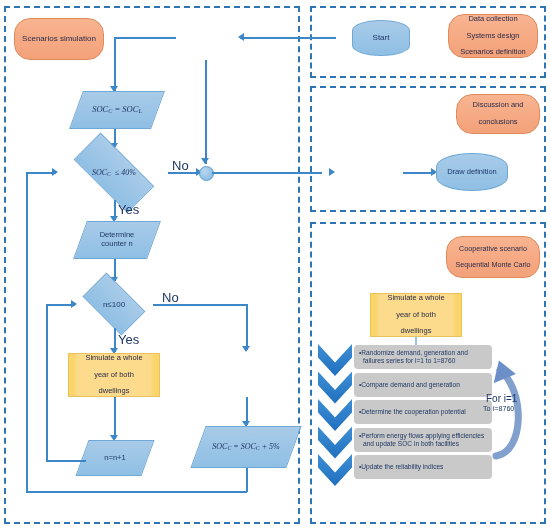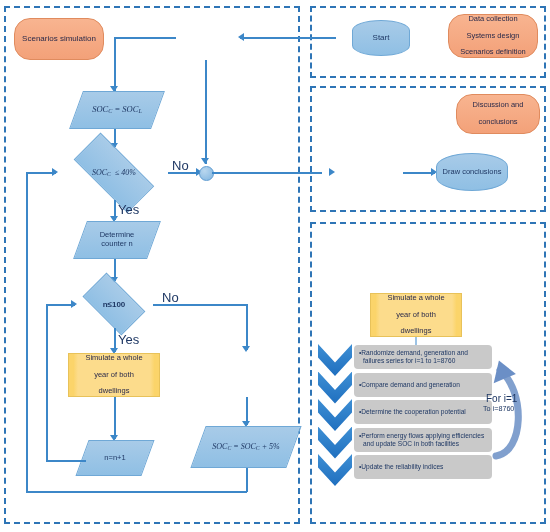--- a/index.html
+++ b/index.html
@@ -129,21 +129,21 @@
       <span>Determine</span>
       <span>counter n</span>
     </div>
   </div>
 
   <div class="ln lnv" style="left:114px;top:259px;height:22px;"></div>
   <div class="ar ar-d" style="left:110px;top:277px;"></div>
 
   <div class="dec" style="left:75px;top:280px;width:78px;height:48px;">
     <div class="dia"></div>
-    <div class="lbl" style="font-size:8px;font-weight:bold;">n≤100</div>
+    <div class="lbl" style="font-size:8px;">n≤100</div>
   </div>
 
   <div class="elbl" style="left:162px;top:290px;">No</div>
   <div class="ln lnh" style="left:153px;top:304px;width:94px;"></div>
   <div class="ln lnv" style="left:246px;top:304px;height:46px;"></div>
   <div class="ar ar-d" style="left:242px;top:346px;"></div>
 
   <div class="elbl" style="left:118px;top:332px;">Yes</div>
   <div class="ln lnv" style="left:114px;top:328px;height:24px;"></div>
   <div class="ar ar-d" style="left:110px;top:348px;"></div>
@@ -200,23 +200,27 @@
     <span>Discussion and</span>
     <span>conclusions</span>
   </div>
 
   <div class="ar ar-r" style="left:329px;top:168px;"></div>
 
   <div class="ln lnh" style="left:403px;top:172px;width:32px;"></div>
   <div class="ar ar-r" style="left:431px;top:168px;"></div>
 
   <div class="node term" style="left:436px;top:153px;width:72px;height:38px;font-size:7.5px;">
-    <span>Draw conclusions</span>
-  </div>
-
+    <span>Draw definition</span>
+  </div>
+
+  <div class="node orange" style="left:446px;top:236px;width:94px;height:42px;font-size:7.2px;flex-direction:column;">
+    <span>Cooperative scenario</span>
+    <span>Sequential Monte Carlo</span>
+  </div>
 
   <div class="node yellow" style="left:370px;top:293px;width:92px;height:44px;font-size:7.5px;flex-direction:column;">
     <span>Simulate a whole</span>
     <span>year of both</span>
     <span>dwellings</span>
   </div>
   <div class="ln lnv" style="left:415px;top:337px;height:10px;background:#9CC3E5;"></div>
 
   <div id="steps-container">
       <div class="chev" style="left: 318px; top: 344px; width: 34px; height: 32px;">

